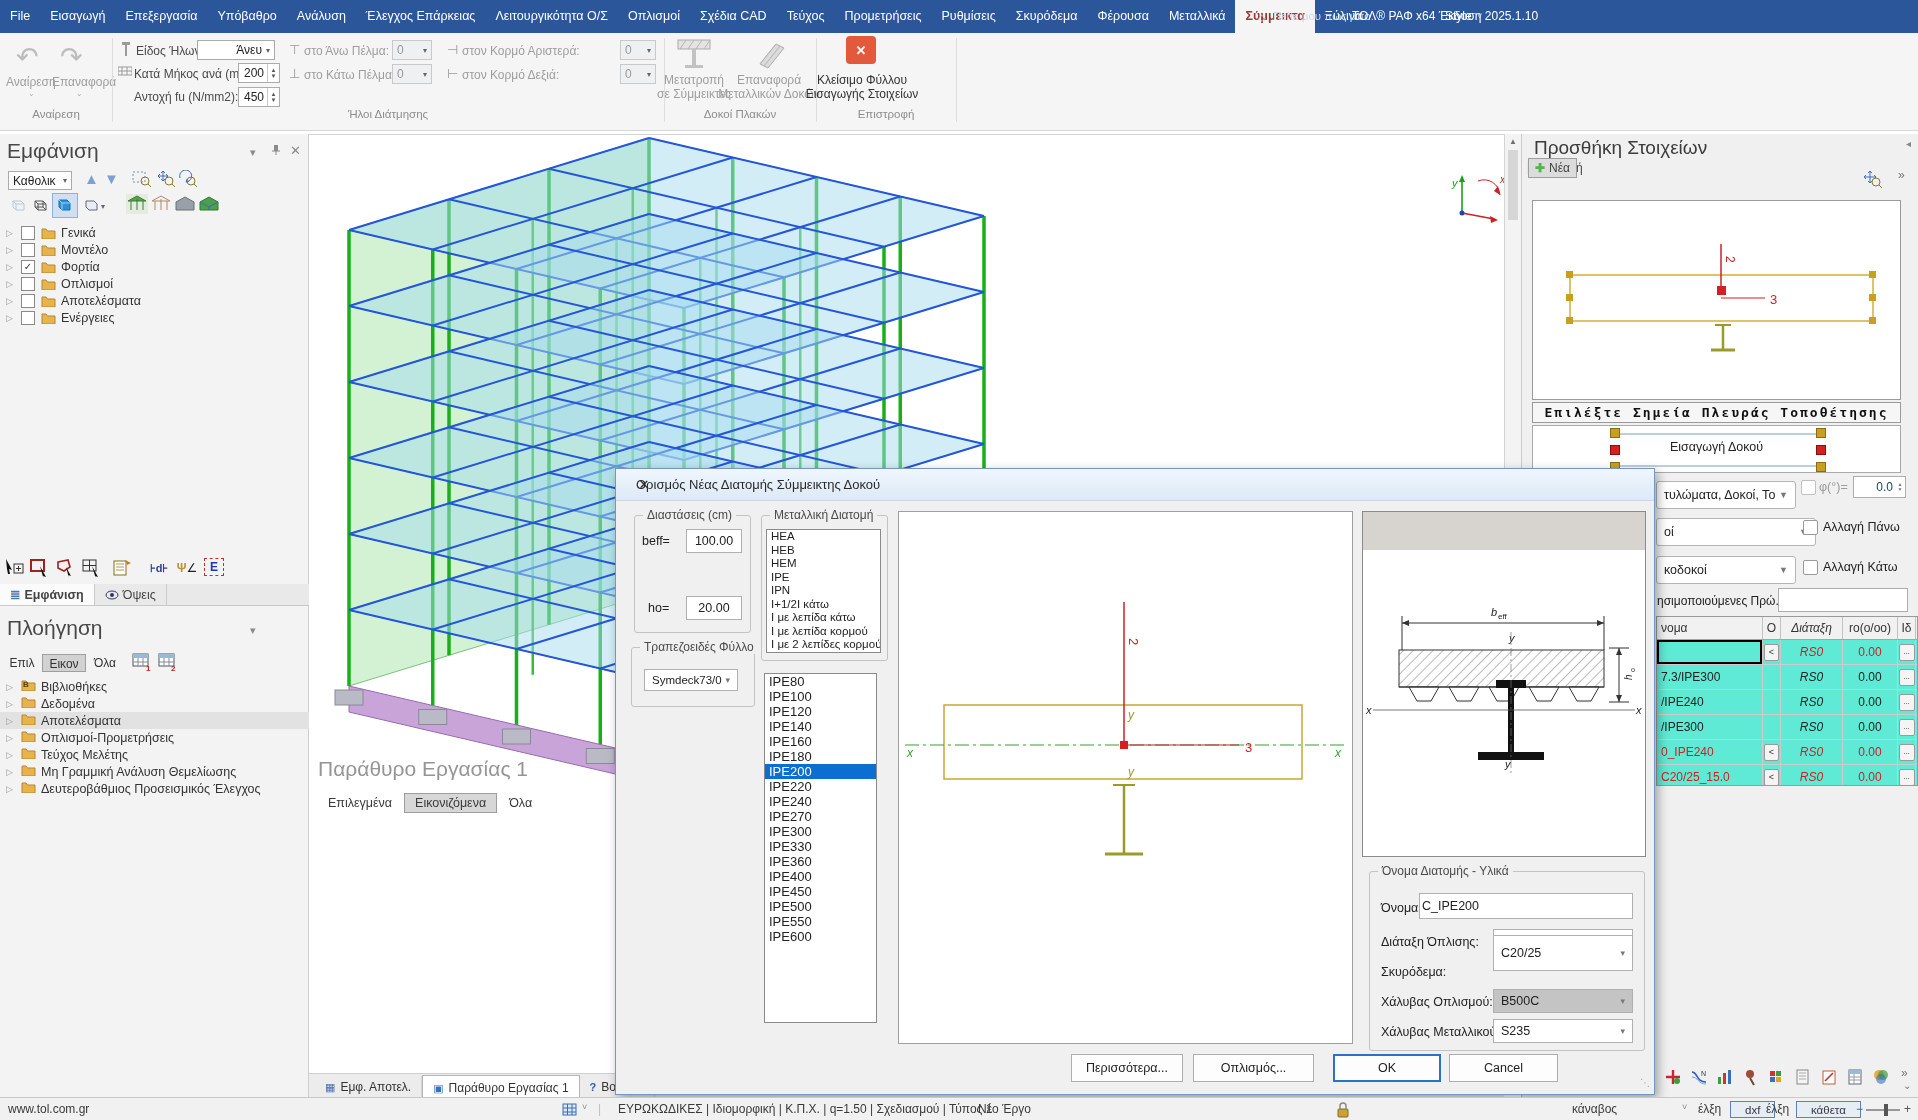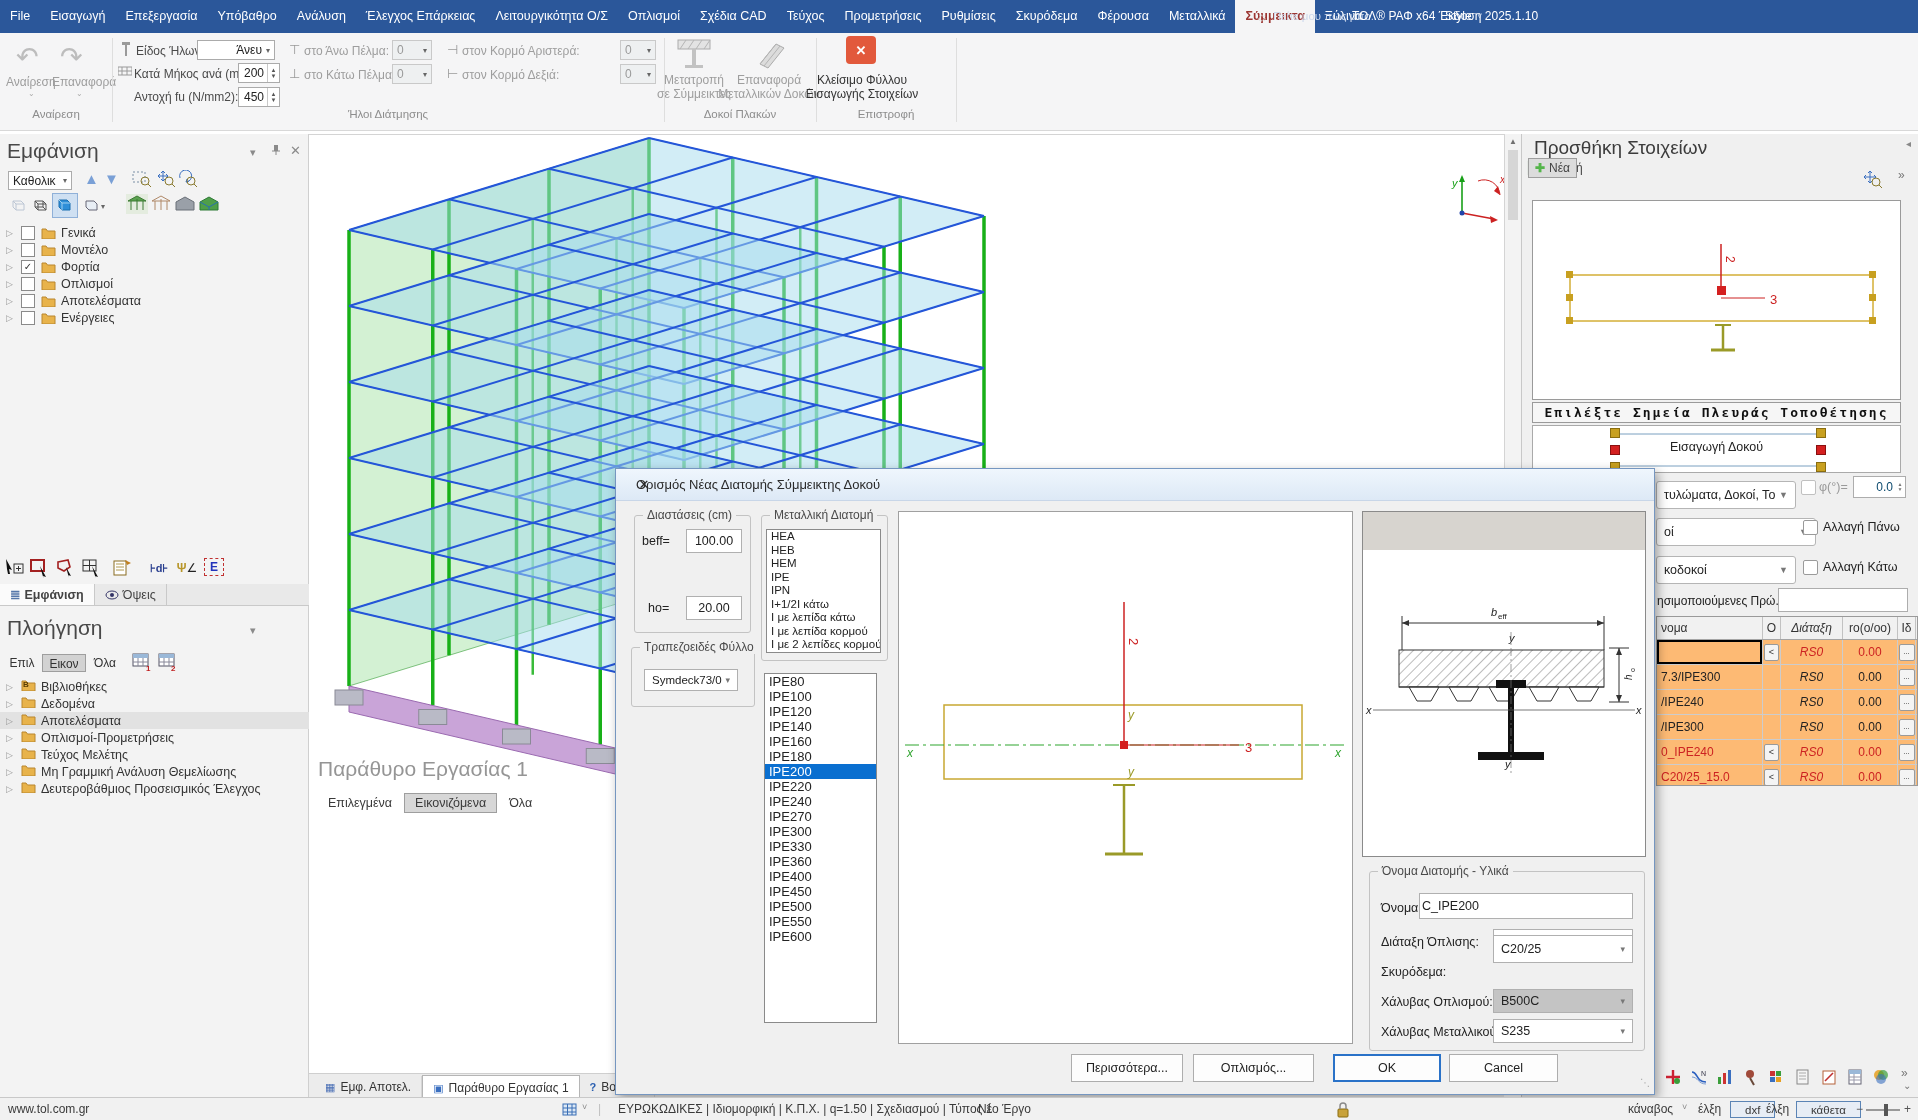--- a/index.html
+++ b/index.html
@@ -77,21 +77,21 @@
   .ic-edit::before{content:"▤";color:#c9a53a}
   .ic-new::before{content:"✚";color:#54b54a;font-weight:bold}
   .prompt{position:absolute;font-family:"DejaVu Sans Mono",monospace;font-weight:bold;font-size:13px;letter-spacing:2px;color:#111;
           background:#f6f6f6;border:1px solid #9a9a9a;display:flex;align-items:center;justify-content:center;box-sizing:border-box}
   .rdd{position:absolute;background:#fff;border:1px solid #b5b5b5;border-radius:3px;font-size:12.5px;color:#222;display:flex;align-items:center;padding:0 7px;box-sizing:border-box}
   .rdd .arr{margin-left:auto;color:#777;font-size:9px}
   .rcb{position:absolute;width:13px;height:13px;border:1px solid #9a9a9a;background:#fff;border-radius:2px}
   .rclabel{position:absolute;font-size:12.5px;color:#222;white-space:nowrap}
   .rfield{position:absolute;background:#fff;border:1px solid #adadad;font-size:12px;display:flex;align-items:center;box-sizing:border-box}
   
-  .rp-table{position:absolute;background:#fdba74;border:1px solid #9a9a9a;font-size:12px;overflow:hidden;box-sizing:border-box}
+  .rp-table{position:absolute;background:#5eead4;border:1px solid #9a9a9a;font-size:12px;overflow:hidden;box-sizing:border-box}
   .rp-head{display:flex;height:22px;background:#f1f1f1;border-bottom:1px solid #a5a5a5;color:#333}
   .rp-head .h{display:flex;align-items:center;justify-content:center;border-right:1px solid #c2c2c2;box-sizing:border-box;overflow:hidden}
   .rp-row{display:flex;height:24px;border-bottom:1px solid #cccccc;color:#222}
   .rp-row .c{display:flex;align-items:center;justify-content:center;border-right:1px solid #cccccc;box-sizing:border-box;overflow:hidden}
   .c-name{width:106px;justify-content:flex-start !important;padding-left:4px}
   .c-arr{width:18px}
   .c-lay{width:62px;font-style:italic}
   .c-ratio{width:55px}
   .c-more{width:18px}
   .rp-row.red{color:#cc2222}
@@ -969,21 +969,21 @@
   <span class="dlabel" style="left:765px;top:432px">Όνομα:</span>
   <div class="dinput left" style="left:803px;top:424px;width:214px;height:26px">
       <span>C_IPE200</span>
     </div>
   <span class="dlabel" style="left:765px;top:466px">Διάταξη Όπλισης:</span>
   <div class="dcombo" style="left:877px;top:460px;width:140px;height:24px">
     <span>RS0</span>
       <span class="arr">▾</span>
     </div>
   <span class="dlabel" style="left:765px;top:496px">Σκυρόδεμα:</span>
-  <div class="dcombo" style="left:877px;top:466px;width:140px;height:28px">
+  <div class="dcombo" style="left:877px;top:466px;width:140px;height:36px">
     <span>C20/25</span>
       <span class="arr">▾</span>
     </div>
   <span class="dlabel" style="left:765px;top:526px">Χάλυβας Οπλισμού:</span>
   <div class="dcombo hl" style="left:877px;top:520px;width:140px;height:24px">
     <span>B500C</span>
       <span class="arr">▾</span>
     </div>
   <span class="dlabel" style="left:765px;top:556px">Χάλυβας Μεταλλικού:</span>
   <div class="dcombo" style="left:877px;top:550px;width:140px;height:24px">
@@ -1005,21 +1005,21 @@
       <path d="M1 5h13M1 9h13M5.5 1v11M10 1v11" stroke="#3a6fb5"></path>
     </svg>
   <span class="txt" style="left:582px;color:#888;font-size:9px">˅</span>
   <span class="txt" style="left:598px;color:#c0c0c0">|</span>
   <span class="txt" style="left:618px">ΕΥΡΩΚΩΔΙΚΕΣ | Ιδιομορφική | Κ.Π.Χ. | q=1.50 | Σχεδιασμού | Τύπος 1</span>
   <span class="txt" style="left:978px">Νέο Έργο</span>
   <svg class="abs" style="left:1336px;top:3px" width="14" height="17">
     <rect x="2" y="8" width="10" height="8" rx="1" fill="#c8a23a" stroke="#8a6d10"></rect>
     <path d="M4 8 V5 a3 3 0 0 1 6 0 V8" fill="none" stroke="#8a8a8a" stroke-width="1.5"></path>
     </svg>
-  <span class="txt" style="left:1628px">κάναβος</span>
+  <span class="txt" style="left:1572px">κάναβος</span>
   <span class="txt" style="left:1682px;color:#888;font-size:9px">˅</span>
   <span class="txt" style="left:1698px">έλξη</span>
   <span class="sbox" style="left:1730px;top:3px">dxf</span>
   <span class="txt" style="left:1766px">έλξη</span>
   <span class="sbox" style="left:1796px;top:3px">κάθετα</span>
   <span class="txt" style="left:1856px;color:#555">−</span>
   <div class="abs" style="left:1866px;top:11px;width:34px;height:2px;background:#999"></div>
   <div class="abs" style="left:1884px;top:6px;width:4px;height:12px;background:#555"></div>
   <span class="txt" style="left:1904px;color:#555">+</span>
 </div>

